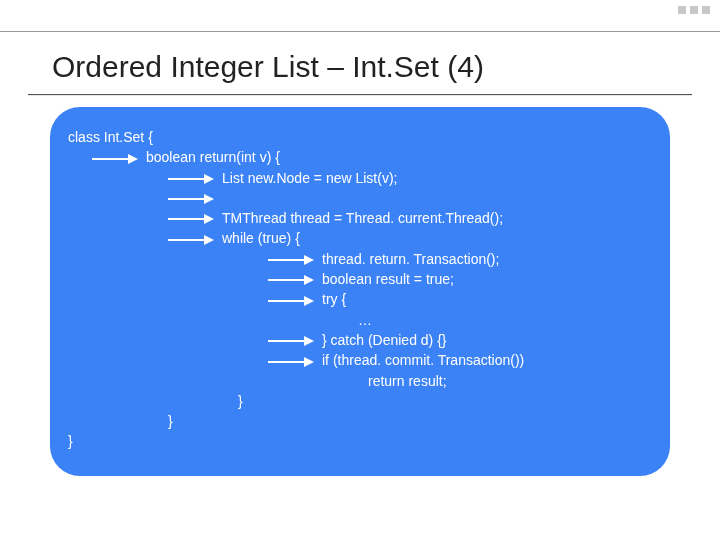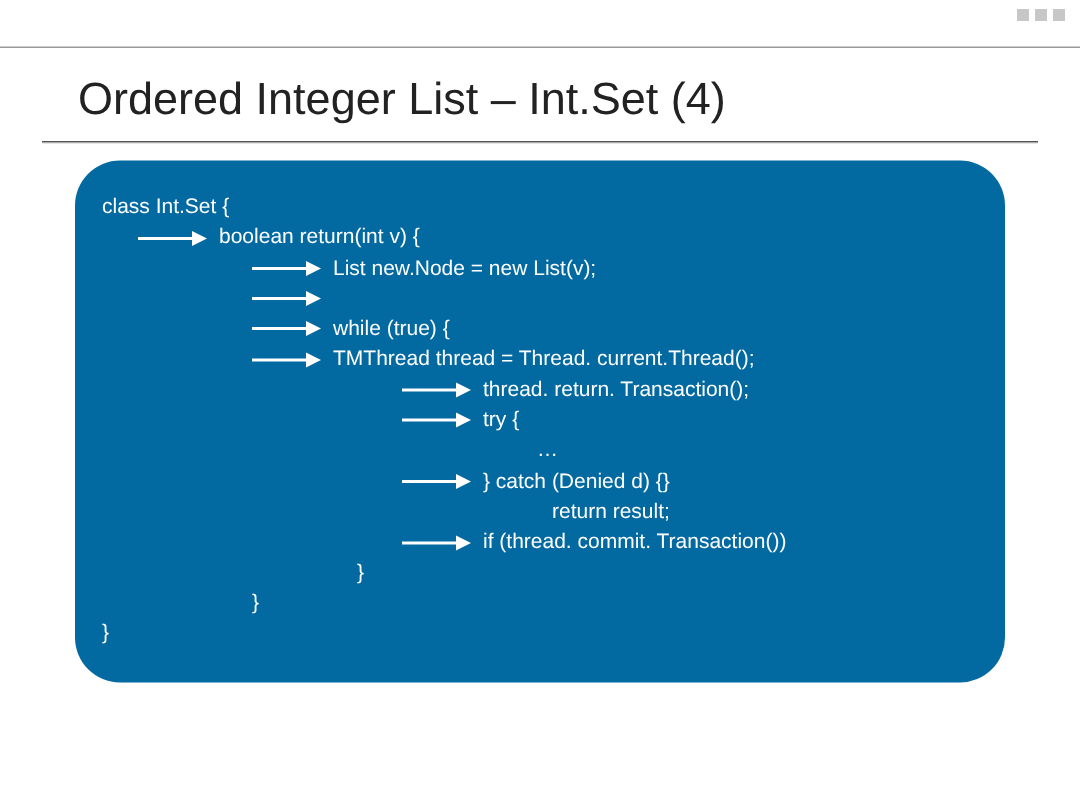--- a/index.html
+++ b/index.html
@@ -33,21 +33,21 @@
     margin-left: 24px;
   }
   .rule {
     margin: 4px 28px 12px;
     height: 0;
     border-top: 1px solid #555;
     box-shadow: 0 1px 0 #e6e6e6;
   }
   .codebox {
     margin: 8px 50px 0;
-    background: #0369a1;
+    background: #3b82f6;
     color: #fff;
     border-radius: 30px;
     padding: 20px 18px 24px;
     font-family: "Trebuchet MS", "Segoe UI", sans-serif;
     font-size: 14px;
     line-height: 1.45;
     position: relative;
   }
   .ln { white-space: pre; position: relative; }
   .arrow {
@@ -92,24 +92,25 @@
 </div>
 
 <div class="title">Ordered Integer List – Int.Set (4)</div>
 <div class="rule"></div>
 
 <div class="codebox">
   <div class="ln"><span>class Int.Set {</span></div>
   <div class="ln i1"><span class="arrow"></span><span>boolean return(int v) {</span></div>
   <div class="ln i2"><span class="arrow"></span><span>List new.Node = new List(v);</span></div>
   <div class="ln i2"><span class="arrow"></span></div>
+  <div class="ln i2"><span class="arrow"></span><span>TMThread thread = Thread. current.Thread();</span></div>
   <div class="ln i2"><span class="arrow"></span><span>while (true) {</span></div>
-  <div class="ln i2"><span class="arrow"></span><span>TMThread thread = Thread. current.Thread();</span></div>
   <div class="ln i3"><span class="arrow"></span><span>thread. return. Transaction();</span></div>
+  <div class="ln i3"><span class="arrow"></span><span>boolean result = true;</span></div>
   <div class="ln i3"><span class="arrow"></span><span>try {</span></div>
   <div class="ln" style="padding-left:290px"><span>…</span></div>
   <div class="ln i3"><span class="arrow"></span><span>} catch (Denied d) {}</span></div>
+  <div class="ln i3"><span class="arrow"></span><span>if (thread. commit. Transaction())</span></div>
   <div class="ln" style="padding-left:300px"><span>return result;</span></div>
-  <div class="ln i3"><span class="arrow"></span><span>if (thread. commit. Transaction())</span></div>
   <div class="ln i2e"><span>}</span></div>
   <div class="ln i1e"><span>}</span></div>
   <div class="ln"><span>}</span></div>
 </div>
 
 </body></html>

